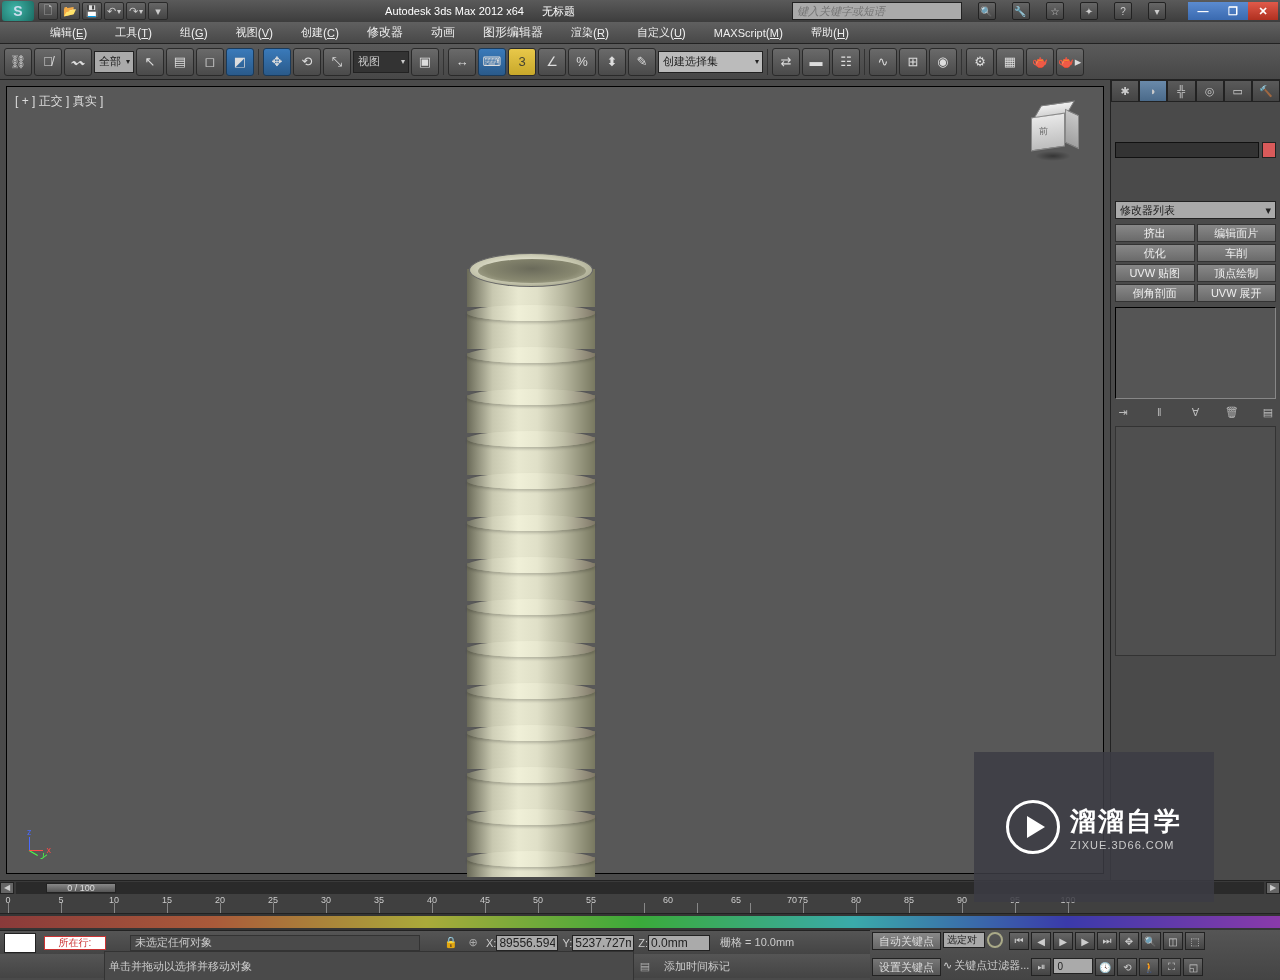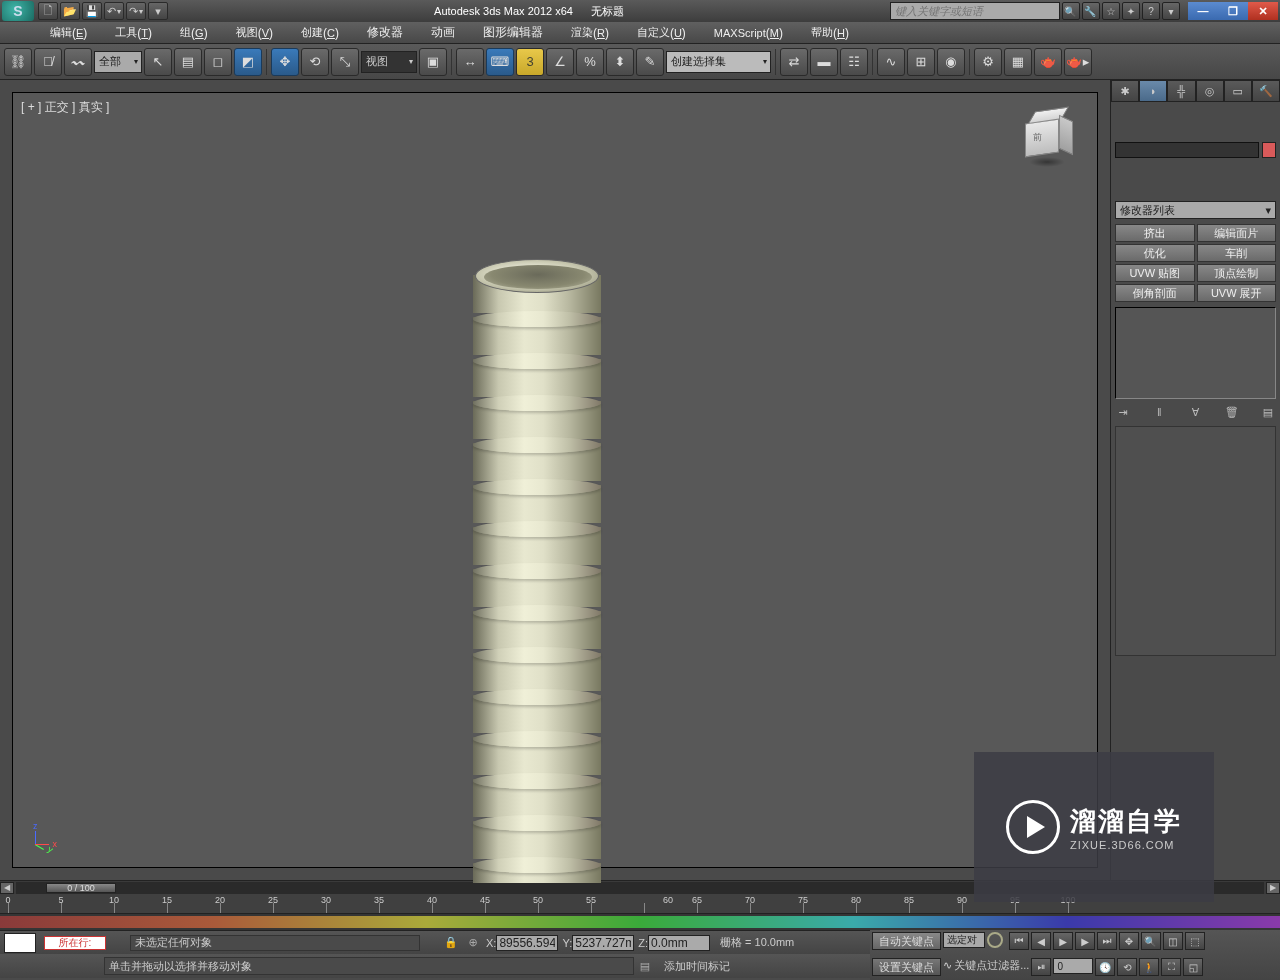--- a/index.html
+++ b/index.html
@@ -6,21 +6,21 @@
 body { background: #4a4a4a; width: 1280px; height: 980px; overflow: hidden; position: relative; }
 
 
 .titlebar { height: 22px; background: linear-gradient(#5a5a5a, #3d3d3d); display: flex; align-items: center; padding: 0 2px; }
 .app-icon { width: 32px; height: 20px; background: radial-gradient(circle at 40% 40%, #3fb5a8, #1a6b62); border-radius: 3px; margin-right: 4px; display:flex; align-items:center; justify-content:center; color:#cde; font-size:14px; font-weight:bold;}
 .qat { display: flex; gap: 2px; }
 .qat-btn { width: 20px; height: 18px; background: linear-gradient(#666,#444); border: 1px solid #2a2a2a; border-radius: 2px; display:flex; align-items:center; justify-content:center; color:#ccc; font-size:11px;}
 .qat-btn.drop::after{content:"▾"; font-size:8px; margin-left:1px;}
 .title-text { flex: 1; text-align: center; color: #fff; font-size: 12px; }
 .title-untitled { color: #fff; margin-left: 18px; }
-.title-right { display: flex; align-items: center; gap: 2px; }
+.title-right { display: flex; align-items: center; gap: 16px; }
 .search-box { width: 170px; height: 18px; background: #aaa; border: 1px solid #222; color: #555; font-style: italic; padding: 0 4px; font-size: 11px;}
 .ticon { width: 18px; height: 18px; background: linear-gradient(#666,#444); border:1px solid #222; border-radius:2px; display:flex; align-items:center; justify-content:center; color:#ccc; font-size:10px;}
 .win-btns { display: flex; margin-left: 6px; }
 .win-btn { width: 30px; height: 18px; display:flex; align-items:center; justify-content:center; color:#fff; font-weight:bold; font-size:11px;}
 .win-min { background: linear-gradient(#5b8bd0, #3a6ab0); }
 .win-max { background: linear-gradient(#5b8bd0, #3a6ab0); }
 .win-close { background: linear-gradient(#e05a4a, #b03020); }
 
 
 .menubar { height: 22px; background: linear-gradient(#606060,#484848); display: flex; align-items: stretch; padding-left: 36px; border-bottom: 1px solid #222;}
@@ -28,25 +28,25 @@
 .menu-item u{ text-decoration: underline; }
 
 
 .maintoolbar { height: 36px; background: linear-gradient(#5a5a5a,#474747); display: flex; align-items: center; padding: 0 4px; gap: 2px; border-bottom: 1px solid #222;}
 .tb-btn { width: 28px; height: 28px; background: linear-gradient(#6a6a6a,#4a4a4a); border: 1px solid #2a2a2a; border-radius: 3px; display:flex; align-items:center; justify-content:center; color:#ddd; font-size: 13px; position:relative;}
 .tb-btn.active { background: linear-gradient(#3a7aba,#2a5a8a); border-color:#1a3a5a;}
 .tb-btn.yellow { background: linear-gradient(#e8c84a,#c8a82a); color:#443;}
 .tb-sep { width: 1px; height: 26px; background: #333; margin: 0 2px; }
 .tb-drop { height: 22px; background: #aaa; border: 1px solid #222; color:#222; padding: 0 4px; display:flex; align-items:center; font-size:11px; position:relative;}
 .tb-drop::after{content:"▾"; position:absolute; right:3px; font-size:8px;}
-.tbd1{width:48px;} .tbd2{width:56px; background:#333; color:#ccc;} .tbd3{width:105px; background:#bbb;}
+.tbd1{width:40px;} .tbd2{width:56px; background:#333; color:#ccc;} .tbd3{width:105px; background:#bbb;}
 
 
 .content { position: absolute; top: 80px; left: 0; right: 0; bottom: 100px; display: flex; }
-.viewport { flex: 1; background: #585858; position: relative; border: 1px solid #000; margin: 12px; }
+.viewport { flex: 1; background: #585858; position: relative; border: 1px solid #000; margin: 6px; }
 .vp-label { position: absolute; top: 6px; left: 8px; color: #ddd; font-size: 12px; }
 .viewcube { position: absolute; top: 14px; right: 24px; width: 54px; height: 54px; }
 .cube-shadow{ position:absolute; bottom:-6px; left:10px; width:36px; height:10px; background:radial-gradient(ellipse, rgba(0,0,0,0.4), transparent 70%);}
 .cube-face{ position:absolute; background:linear-gradient(#e8e8e8,#bdbdbd); border:1px solid #888;}
 .cube-front{ width:34px; height:34px; left:6px; top:14px; transform:skewY(-8deg);}
 .cube-top{ width:34px; height:14px; left:12px; top:2px; transform:skew(-30deg,-8deg); background:linear-gradient(#f0f0f0,#d0d0d0);}
 .cube-side{ width:14px; height:34px; left:40px; top:11px; transform:skewY(25deg); background:linear-gradient(#c8c8c8,#a0a0a0);}
 .cube-label{ position:absolute; left:14px; top:24px; font-size:9px; color:#666;}
 
 
@@ -97,21 +97,21 @@
 .statusbar{ height:24px; display:flex; align-items:center; background:linear-gradient(#555,#444); border-top:1px solid #222;}
 .status-left{ width:32px; height:20px; margin:0 4px; background:#fff; border:1px solid #222;}
 .status-red{ width:62px; height:14px; margin:0 4px; background:#fff; border:1px solid #c33; color:#c33; display:flex; align-items:center; justify-content:center; font-size:10px;}
 .sel-info{ flex:0 0 290px; height:14px; margin:0 20px; background:#4a4a4a; color:#ccc; padding:7px 4px; display:flex; align-items:center; border:1px solid #333;}
 .lock-ico{ width:18px; height:18px; display:flex; align-items:center; justify-content:center; color:#aaa; margin:0 2px;}
 .coord{ display:flex; align-items:center; margin:0 2px; color:#ccc;}
 .coord input{ width:62px; height:16px; background:#aaa; border:1px solid #222; font-size:12px; padding:0 2px; color:#222;}
 .grid-lbl{ color:#ccc; margin:0 8px; font-size:11px;}
 
 .statusbar2{ height:24px; display:flex; align-items:center; background:linear-gradient(#555,#444);}
-.prompt{ flex:0 0 530px; margin-left: 104px; height:18px; background:#4a4a4a; color:#ccc; padding:0 4px; display:flex; align-items:center; border:1px solid #333;}
+.prompt{ flex:0 0 530px; margin-left: 104px; height:30px; background:#4a4a4a; color:#ccc; padding:0 4px; display:flex; align-items:center; border:1px solid #333;}
 
 .anim-ctrl{ position:absolute; right:0; bottom:0; width:410px; height:50px; background:linear-gradient(#555,#444); display:flex; flex-wrap:wrap; align-items:flex-start; padding:2px; gap:2px;}
 .key-btn{ height:18px; padding:0 6px; background:linear-gradient(#777,#555); border:1px solid #222; color:#ddd; display:flex; align-items:center; font-size:11px;}
 .key-btn.auto{ background:linear-gradient(#888,#666);}
 .key-drop{ width:42px; height:16px; background:#aaa; border:1px solid #222; font-size:10px; display:flex; align-items:center; padding:0 3px; color:#222;}
 .key-icon{ width:20px; height:18px; background:linear-gradient(#666,#444); border:1px solid #222; color:#ccc; display:flex; align-items:center; justify-content:center; font-size:10px;}
 .key-sep{ width:100%; height:0;}
 .cur-frame{ width:40px; height:16px; background:#aaa; border:1px solid #222; font-size:10px; padding:0 3px; color:#222;}
 .filters{ font-size:10px; color:#ccc; display:flex; align-items:center; gap:2px;}
 .key-o{ width:16px; height:16px; border-radius:50%; border:2px solid #aa8; margin-right:4px;}
@@ -360,23 +360,23 @@
       <div class="tick-lbl" style="left: 432px;">40</div>
       <div class="tick" style="left: 485px;"></div>
       <div class="tick-lbl" style="left: 485px;">45</div>
       <div class="tick" style="left: 538px;"></div>
       <div class="tick-lbl" style="left: 538px;">50</div>
       <div class="tick" style="left: 591px;"></div>
       <div class="tick-lbl" style="left: 591px;">55</div>
       <div class="tick" style="left: 644px;"></div>
       <div class="tick-lbl" style="left: 644px; margin-left: 24px;">60</div>
       <div class="tick" style="left: 697px;"></div>
-      <div class="tick-lbl" style="left: 697px;">65</div>
+      <div class="tick-lbl" style="left: 736px;">65</div>
       <div class="tick" style="left: 750px;"></div>
-      <div class="tick-lbl" style="left: 750px;">70</div>
+      <div class="tick-lbl" style="left: 792px;">70</div>
       <div class="tick" style="left: 803px;"></div>
       <div class="tick-lbl" style="left: 803px;">75</div>
       <div class="tick" style="left: 856px;"></div>
       <div class="tick-lbl" style="left: 856px;">80</div>
       <div class="tick" style="left: 909px;"></div>
       <div class="tick-lbl" style="left: 909px;">85</div>
       <div class="tick" style="left: 962px;"></div>
       <div class="tick-lbl" style="left: 962px;">90</div>
       <div class="tick" style="left: 1015px;"></div>
       <div class="tick-lbl" style="left: 1015px;">95</div>

